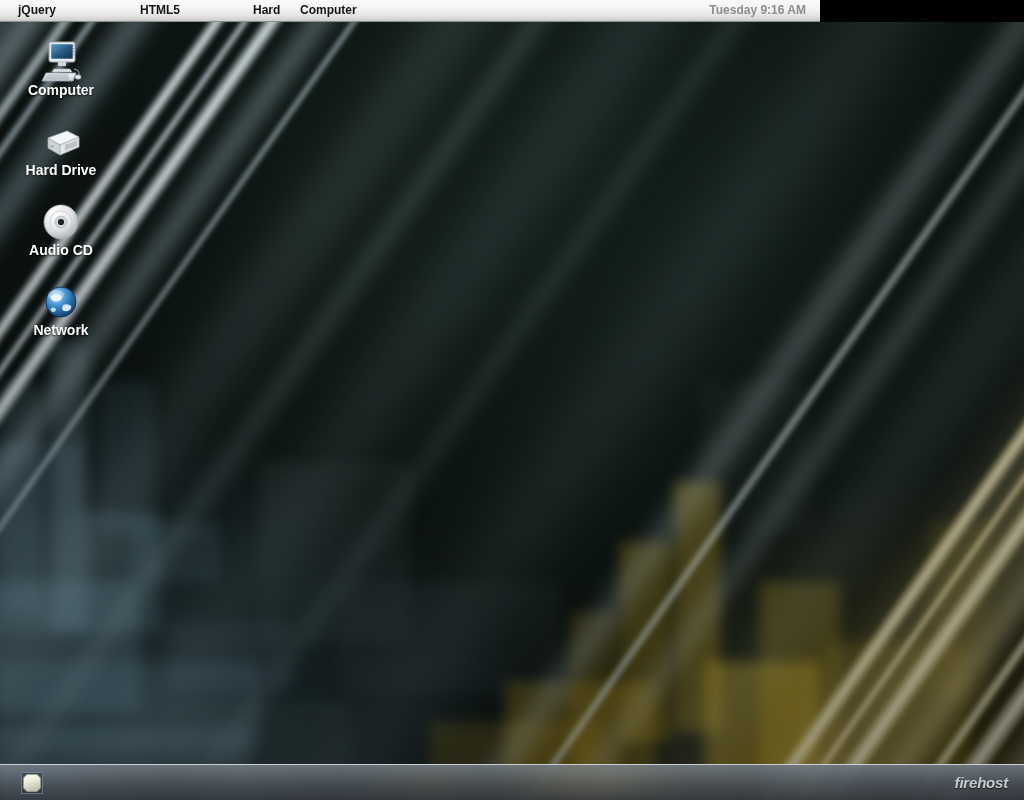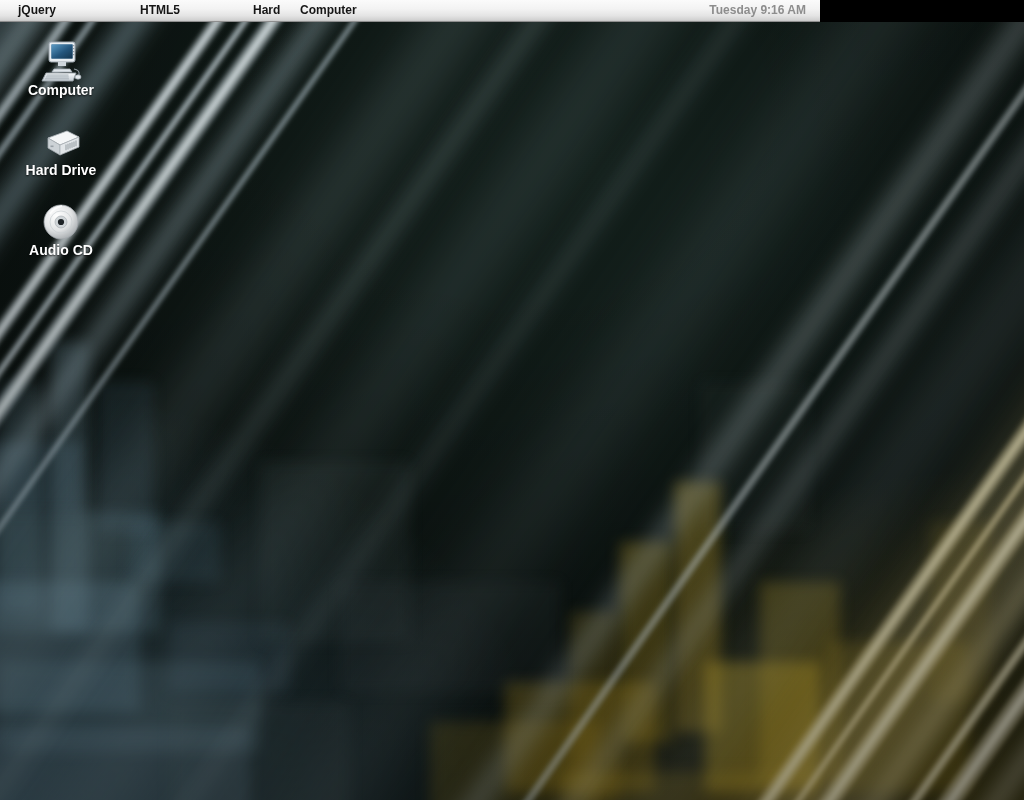--- a/index.html
+++ b/index.html
@@ -356,23 +356,68 @@
         <circle cx="22" cy="22" r="17" fill="none" stroke="#9fa5a9" stroke-width="0.8"></circle>
         <circle cx="22" cy="22" r="11" fill="none" stroke="#c9ced1" stroke-width="0.9" opacity="0.8"></circle>
         <circle cx="22" cy="22" r="6" fill="#cfd4d7" stroke="#a9afb3" stroke-width="0.7"></circle>
         <circle cx="22" cy="22" r="3.1" fill="#1e2326"></circle>
         <path d="M11 14 a17 17 0 0 1 12 -8" stroke="#ffffff" stroke-width="2" fill="none" opacity="0.8"></path>
       </svg>
     </div>
     <div class="label">Audio CD</div>
   </div>
 
+  <div class="desk-icon" style="left:13px; top:274px;">
+    <div class="glyph">
+      <svg width="44" height="44" viewBox="0 0 44 44">
+        <circle cx="22" cy="22" r="15" fill="url(#gbgrad)"></circle>
+        <circle cx="22" cy="22" r="15" fill="none" stroke="#0b2f56" stroke-width="0.9"></circle>
+
+        <path d="M12 16 q5 -3 9 -1 q3 2 1 5 q-4 3 -8 1 q-3 -2 -2 -5 Z" fill="#e9f4fc" opacity="0.92"></path>
+        <path d="M24 25 q5 -2 8 1 q1 3 -3 5 q-5 1 -6 -2 Z" fill="#e9f4fc" opacity="0.9"></path>
+        <path d="M12 28 q3 -1 5 1 q0 3 -3 3 q-3 -1 -2 -4 Z" fill="#dff0fb" opacity="0.85"></path>
+
+        <ellipse cx="17" cy="15" rx="8" ry="5" fill="#ffffff" opacity="0.30"></ellipse>
+      </svg>
+    </div>
+    <div class="label">Network</div>
+  </div>
 
   <div id="menubar">
     <div class="menu-item" style="left:18px;">jQuery</div>
     <div class="menu-item" style="left:140px;">HTML5</div>
     <div class="menu-item" style="left:253px;">Hard</div>
     <div class="menu-item" style="left:300px;">Computer</div>
     <div id="menu-clock">Tuesday 9:16 AM</div>
   </div>
 
+  <div id="taskbar">
+    <div id="taskbar-reflect" style="
+      background:
+        linear-gradient(100deg,
+          rgba(140,170,190,0.45) 0%,
+          rgba(110,135,150,0.35) 9%,
+          rgba(70,84,92,0.30) 17%,
+          rgba(120,140,150,0.30) 24%,
+          rgba(60,70,78,0.30) 33%,
+          rgba(150,135,70,0.35) 42%,
+          rgba(80,80,62,0.30) 48%,
+          rgba(215,185,90,0.45) 55%,
+          rgba(230,205,130,0.48) 60%,
+          rgba(150,140,96,0.35) 66%,
+          rgba(90,96,100,0.30) 73%,
+          rgba(175,185,190,0.38) 79%,
+          rgba(70,78,84,0.30) 86%,
+          rgba(110,120,128,0.30) 93%,
+          rgba(60,66,72,0.32) 100%);"></div>
+    <div id="taskbar-shade"></div>
+
+    <div id="task-launcher">
+      <svg width="22" height="22" viewBox="0 0 22 22">
+        <rect x="0.5" y="0.5" width="21" height="21" fill="rgba(40,52,62,0.55)" stroke="rgba(120,140,160,0.7)" stroke-width="1"></rect>
+        <path d="M6 2.5 L16 2.5 L19.5 6 L19.5 16 L16 19.5 L6 19.5 L2.5 16 L2.5 6 Z" fill="url(#lnchgrad)" stroke="#9aa08a" stroke-width="0.8"></path>
+      </svg>
+    </div>
+
+    <div id="firehost">firehost</div>
+  </div>
 
 </div>
 
 </body></html>

